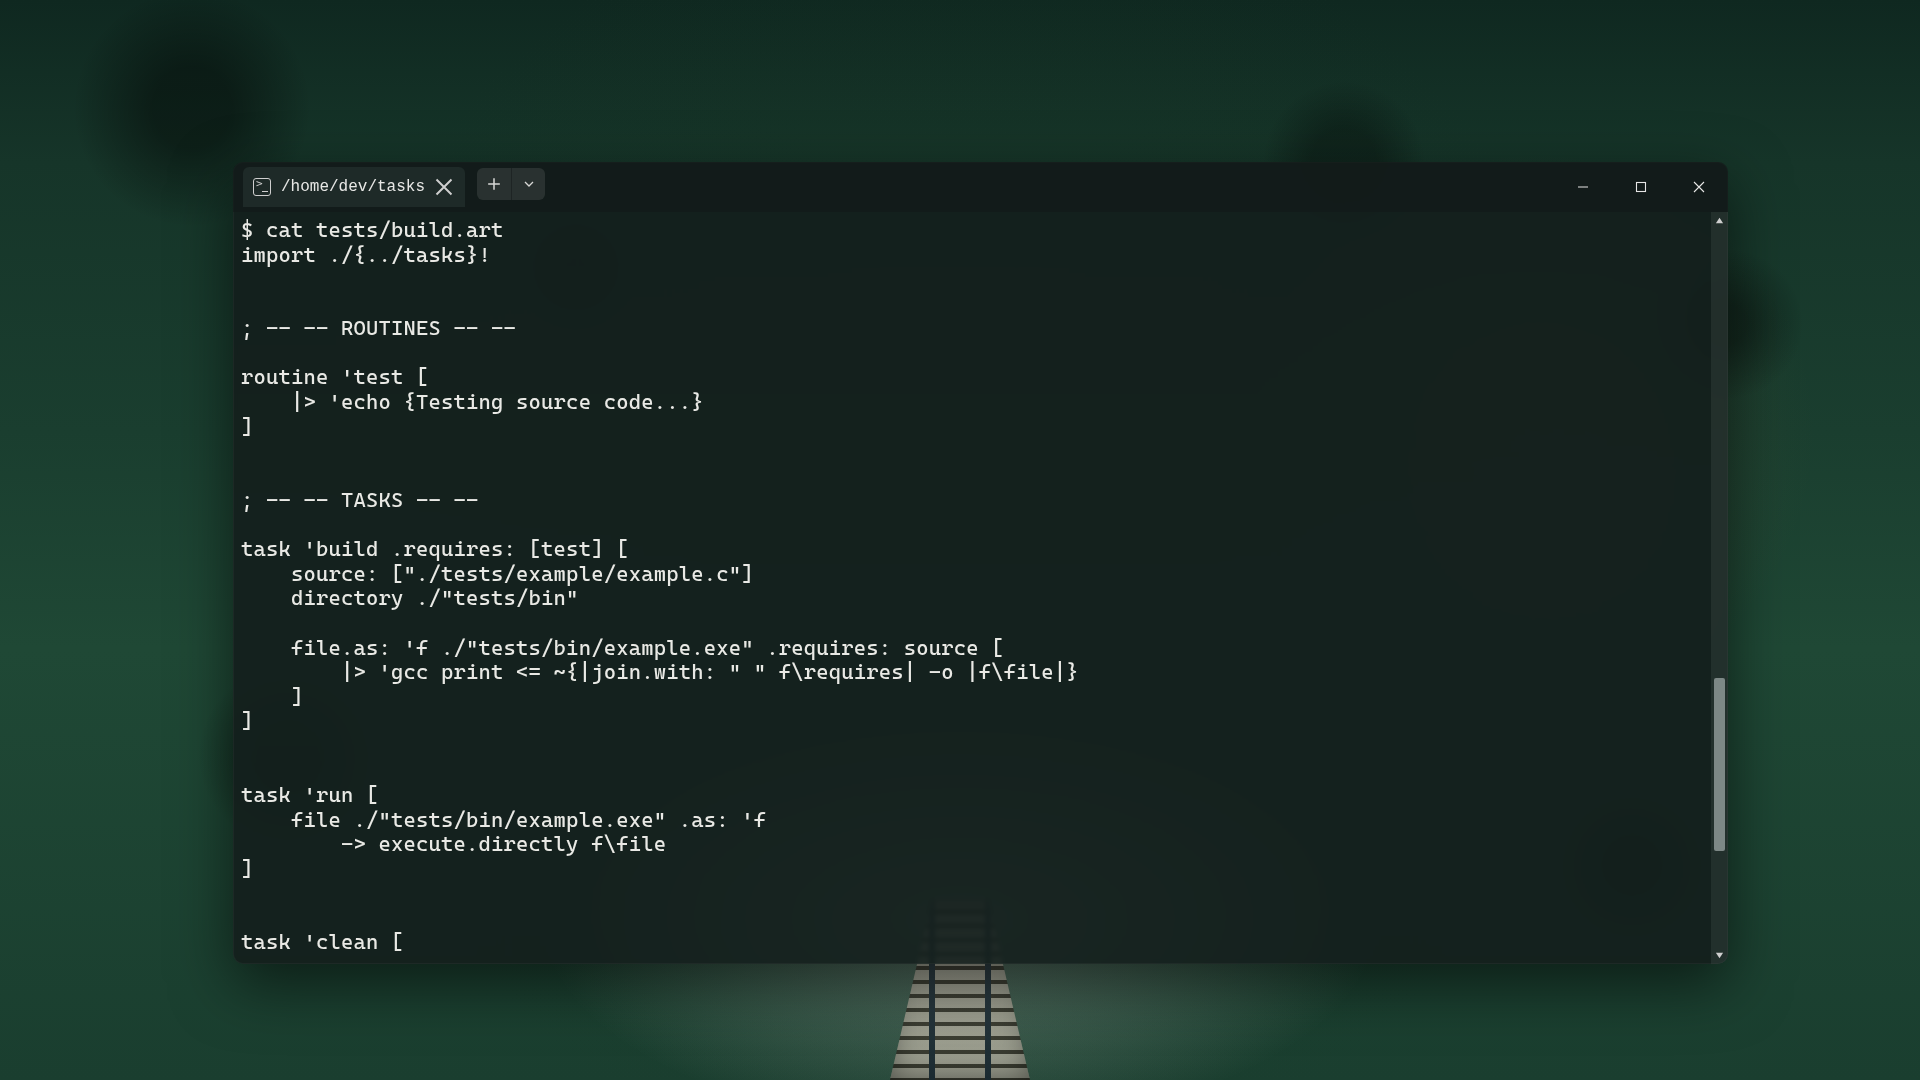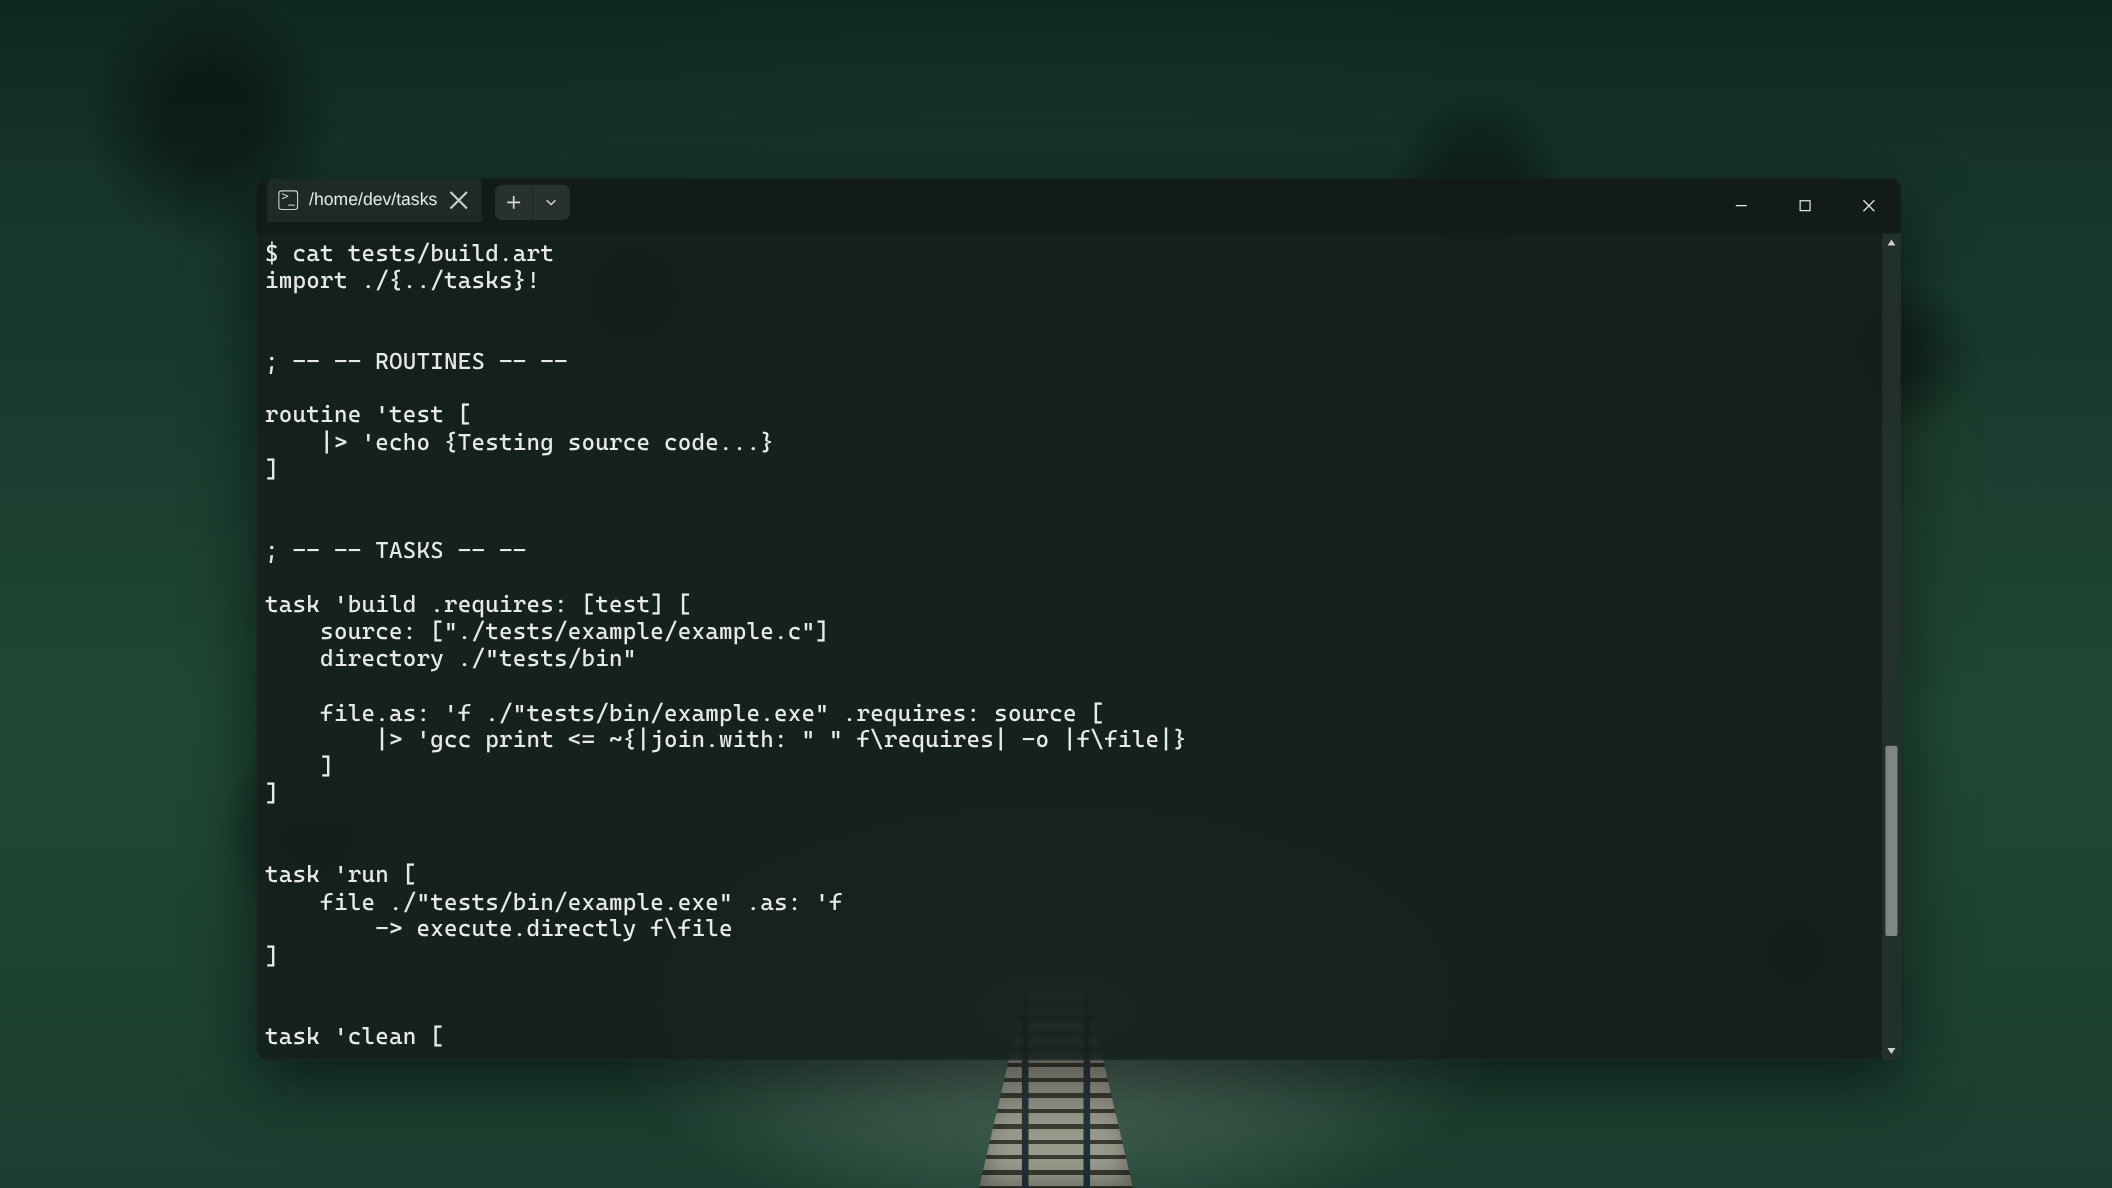--- a/index.html
+++ b/index.html
@@ -62,23 +62,24 @@
   }
   .titlebar {
     height: 50px;
     display: flex;
     align-items: stretch;
     background: rgba(18,26,24,0.65);
     position: relative;
   }
   .tabs {
     display: flex;
-    align-items: flex-start;
+    align-items: center;
     padding-left: 10px;
     gap: 6px;
+    font-family: Liberation Mono, monospace;
   }
   .tab {
     display: flex; align-items: center;
     height: 40px;
     padding: 0 12px 0 10px;
     background: #1e2a28;
     border-radius: 6px 6px 0 0;
     gap: 10px;
     color: #e8e8e6;
     font-size: 16px;

